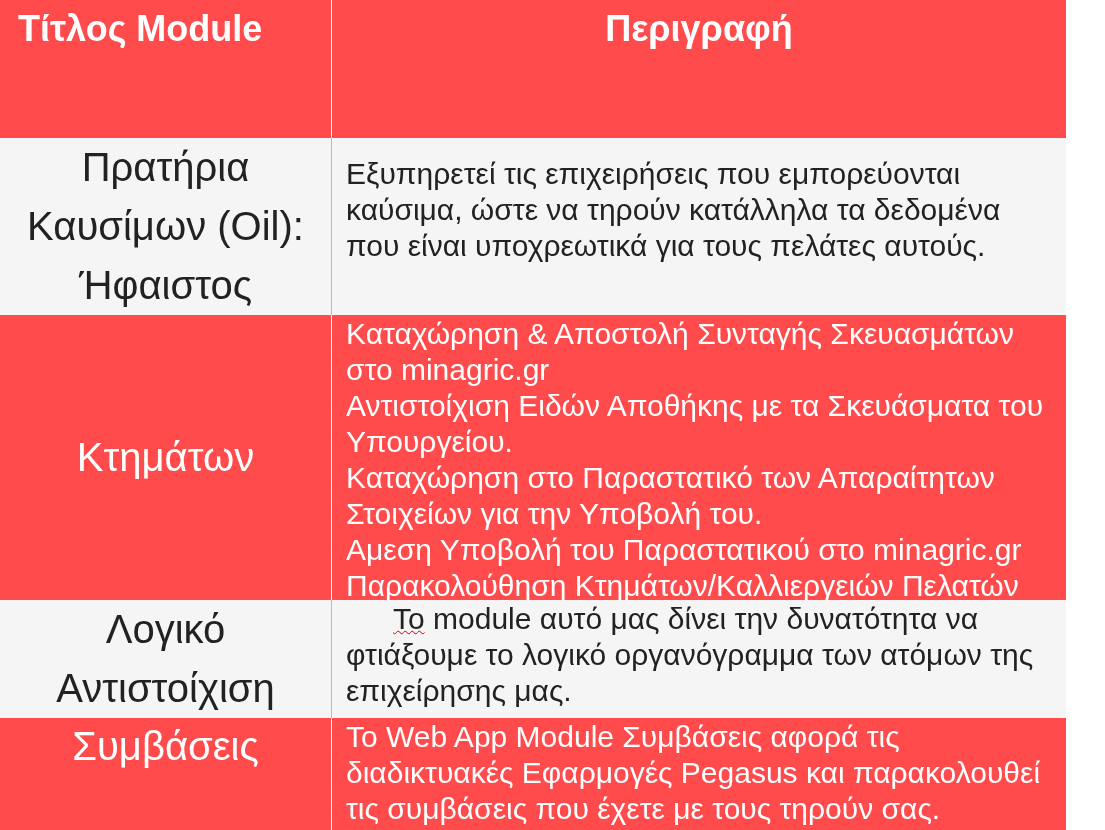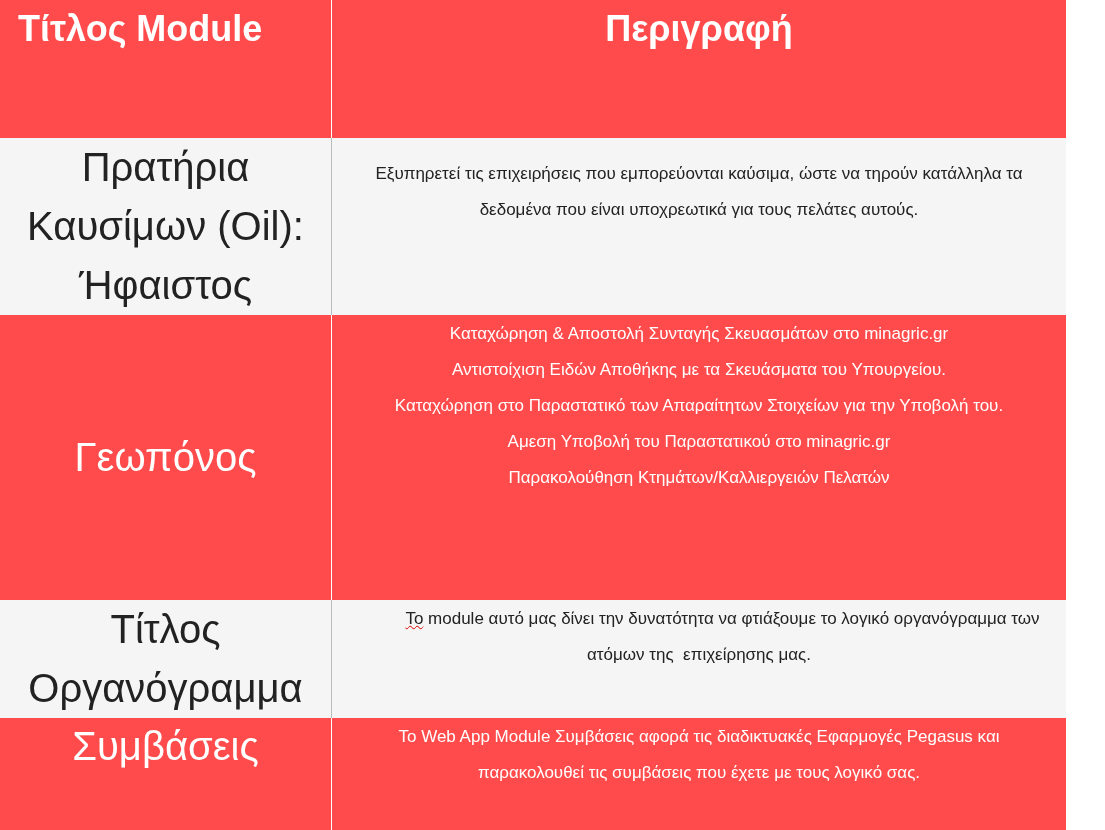--- a/index.html
+++ b/index.html
@@ -7,21 +7,21 @@
   .tbl{position:absolute;left:0;top:0;width:1066px;}
   .row{display:flex;position:relative;}
   .c1{width:332px;border-right:1px solid #fff;box-sizing:border-box;}
   .c2{flex:1;padding:18px 14px 0 14px;box-sizing:border-box;}
   .red{background:#FF4B4B;color:#fff;}
   .gray{background:#F5F5F5;color:#222;}
   .hdr .c1,.hdr .c2{font-weight:bold;font-size:36px;padding-top:8px;}
   .hdr .c1{padding-left:18px;}
   .hdr .c2{text-align:center;}
   .title{font-size:40px;text-align:center;line-height:59px;}
-  .desc{font-size:17px;line-height:36px;text-align:center;}
+  .desc{font-size:30px;line-height:36px;}
   .desc div{white-space:pre-wrap;}
   .red .c1{border-right:1px solid #fff;}
   .gray .c1{border-right:1px solid #bbb;}
   .sq{text-decoration:underline wavy #d00;text-decoration-thickness:1px;margin-left:47px;}
 </style>
 </head>
 <body>
 
 <div class="tbl">
   <div class="row red hdr" style="height:138px;">
@@ -30,36 +30,36 @@
   </div>
 
   <div class="row gray" style="height:177px;">
     <div class="c1 title" style="padding-top:0px;">Πρατήρια Καυσίμων (Oil): Ήφαιστος</div>
     <div class="c2 desc">
       <div>Εξυπηρετεί τις επιχειρήσεις που εμπορεύονται καύσιμα, ώστε να τηρούν κατάλληλα τα δεδομένα που είναι υποχρεωτικά για τους πελάτες αυτούς.</div>
     </div>
   </div>
 
   <div class="row red" style="height:285px;">
-    <div class="c1 title" style="display:flex;align-items:center;justify-content:center;">Γεωπόνος</div>
+    <div class="c1 title" style="display:flex;align-items:center;justify-content:center;">Κτημάτων</div>
     <div class="c2 desc" style="padding-top:1px;">
       <div>Καταχώρηση &amp; Αποστολή Συνταγής Σκευασμάτων στο minagric.gr</div>
       <div>Αντιστοίχιση Ειδών Αποθήκης με τα Σκευάσματα του Υπουργείου.</div>
       <div>Καταχώρηση στο Παραστατικό των Απαραίτητων Στοιχείων για την Υποβολή του.</div>
       <div>Αμεση Υποβολή του Παραστατικού στο minagric.gr</div>
       <div>Παρακολούθηση Κτημάτων/Καλλιεργειών Πελατών</div>
     </div>
   </div>
 
   <div class="row gray" style="height:118px;">
-    <div class="c1 title">Τίτλος Οργανόγραμμα</div>
+    <div class="c1 title">Λογικό Αντιστοίχιση</div>
     <div class="c2 desc" style="padding-top:1px;">
       <div><span class="sq">Το</span><span> module αυτό μας δίνει την δυνατότητα να φτιάξουμε το λογικό οργανόγραμμα των ατόμων της  επιχείρησης μας.</span></div>
     </div>
   </div>
 
   <div class="row red" style="height:112px;">
     <div class="c1 title" style="line-height:56px;">Συμβάσεις</div>
     <div class="c2 desc" style="padding-top:1px;">
-      <div>Το Web App Module Συμβάσεις αφορά τις διαδικτυακές Εφαρμογές Pegasus και παρακολουθεί τις συμβάσεις που έχετε με τους λογικό σας.</div>
+      <div>Το Web App Module Συμβάσεις αφορά τις διαδικτυακές Εφαρμογές Pegasus και παρακολουθεί τις συμβάσεις που έχετε με τους τηρούν σας.</div>
     </div>
   </div>
 </div>
 
 </body></html>

